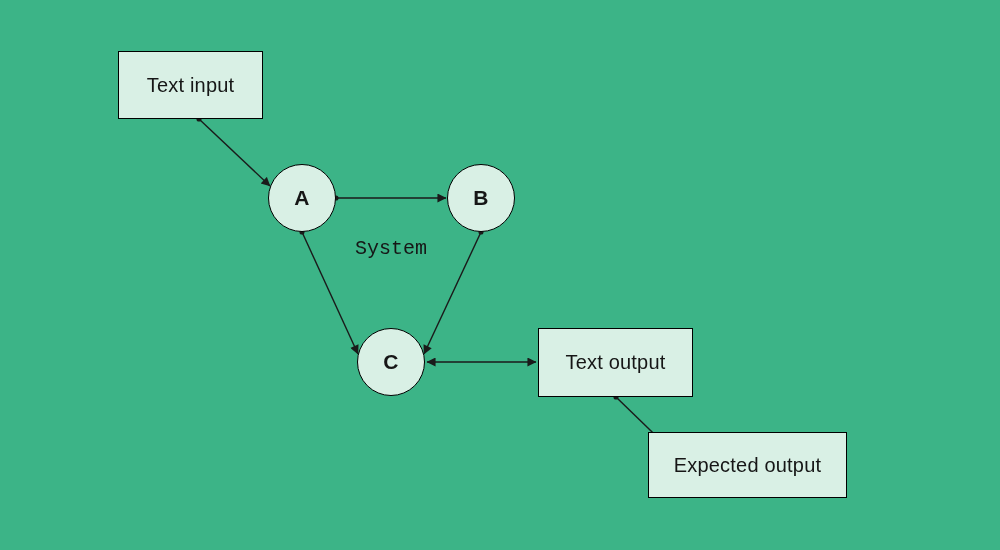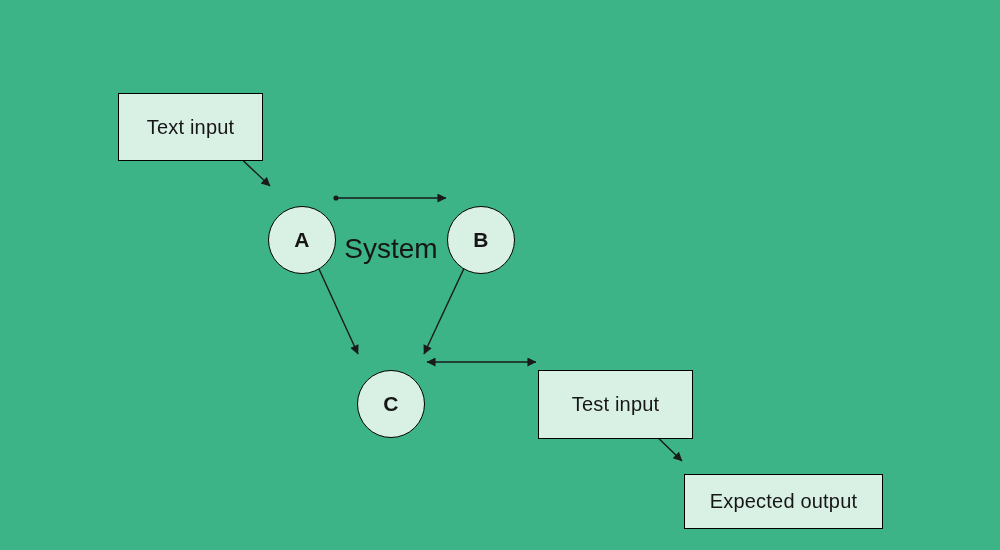--- a/index.html
+++ b/index.html
@@ -15,30 +15,30 @@
   .edges line{stroke:var(--edge,#1A1A1A);stroke-width:1.4;}
   .edges marker path, .edges marker circle{fill:var(--edge,#1A1A1A);}
   .node{
     position:absolute;
     display:flex;align-items:center;justify-content:center;
     background:var(--fill,#D9F0E5);
     border:1.6px solid var(--stroke,#000);
     box-sizing:border-box;
     font-size:20px;
     letter-spacing:0.2px;
-    margin-top:42px;
   }
   .node.circle{border-radius:50%;font-weight:600;font-size:21px;}
   .annotation{
     position:absolute;
     transform:translateX(-50%);
     text-align:center;
-    font-size:28px;
+    font-size:20px;
     line-height:30px;
     white-space:nowrap;
+    font-family:Liberation Mono, monospace;
   }
 </style>
 </head>
 <body>
 
 <div class="stage" style="--bg: #3CB487; --fill: #D9F0E5; --stroke: #000000; --edge: #1A1A1A; --ink: #161616;">
 
   <svg class="edges" xmlns="http://www.w3.org/2000/svg">
     <defs>
       <marker id="arrow" viewBox="0 0 10 10" refX="9.5" refY="5" markerWidth="11" markerHeight="9" markerUnits="userSpaceOnUse" orient="auto-start-reverse">
@@ -66,24 +66,24 @@
 
   <div class="node circle" style="left: 447px; top: 164px; height: 68px; width: 68px;">
     <span>B</span>
   </div>
 
   <div class="node circle" style="left: 357px; top: 328px; height: 68px; width: 68px;">
     <span>C</span>
   </div>
 
   <div class="node rect" style="left: 538px; top: 328px; width: 155px; height: 69px;">
-    <span>Test input</span>
+    <span>Text output</span>
   </div>
 
-  <div class="node rect" style="left: 684px; top: 432px; width: 199px; height: 55px;">
+  <div class="node rect" style="left: 648px; top: 432px; width: 199px; height: 66px;">
     <span>Expected output</span>
   </div>
 
   <div class="annotation" style="left: 391px; top: 234px;">
     <div>System</div>
   </div>
 
 </div>
 
 </body></html>

